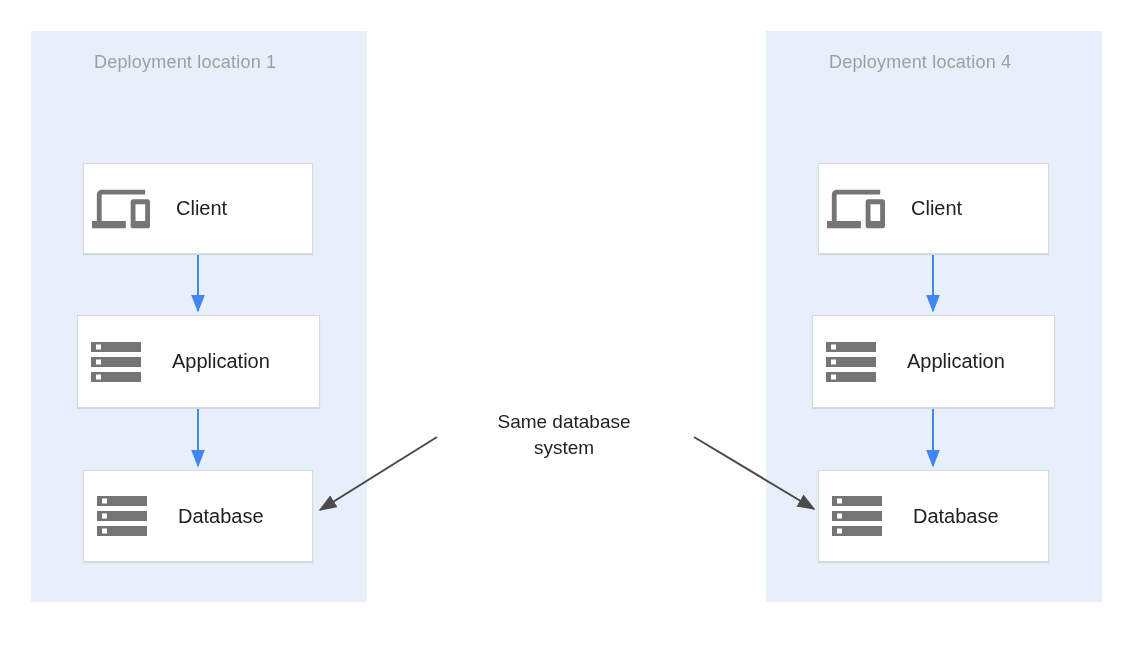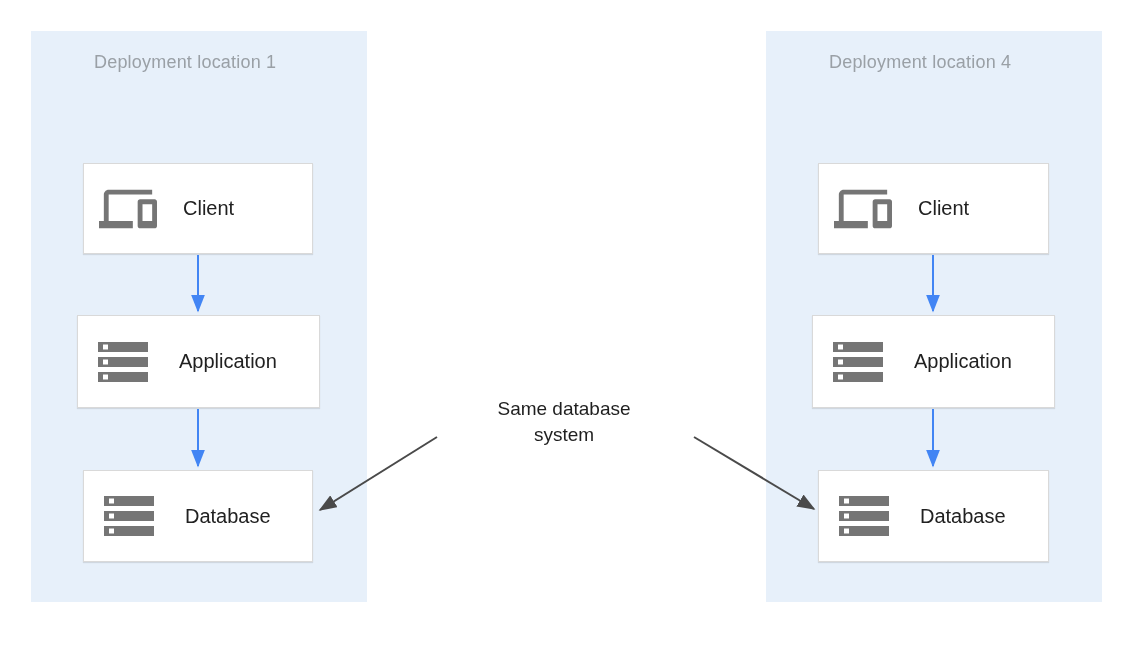--- a/index.html
+++ b/index.html
@@ -31,21 +31,21 @@
     margin-left: 39px;
   }
 
   .node {
     position: absolute;
     background: #ffffff;
     border: 1px solid #D9D9D9;
     box-shadow: 0 1px 1px rgba(0,0,0,0.10);
     display: flex;
     align-items: center;
-    padding-left: 15px;
+    padding-left: 8px;
   }
   
   .node.l-client      { left: 83px;  top: 163px; width: 230px; height: 91px; }
   .node.l-application { left: 77px;  top: 315px; width: 243px; height: 93px; }
   .node.l-database    { left: 83px;  top: 470px; width: 230px; height: 92px; }
   
   .node.r-client      { left: 818px; top: 163px; width: 231px; height: 91px; }
   .node.r-application { left: 812px; top: 315px; width: 243px; height: 93px; }
   .node.r-database    { left: 818px; top: 470px; width: 231px; height: 92px; }
 
@@ -54,21 +54,21 @@
 
   .node-label {
     margin-left: 26px;
     font-size: 20px;
     color: #212121;
   }
 
   .annotation {
     position: absolute;
     left: 464px;
-    top: 396px;
+    top: 409px;
     width: 200px;
     text-align: center;
     font-size: 19px;
     line-height: 26px;
     color: #1F1F1F;
     white-space: pre-line;
   }
 
   svg.overlay {
     position: absolute;

